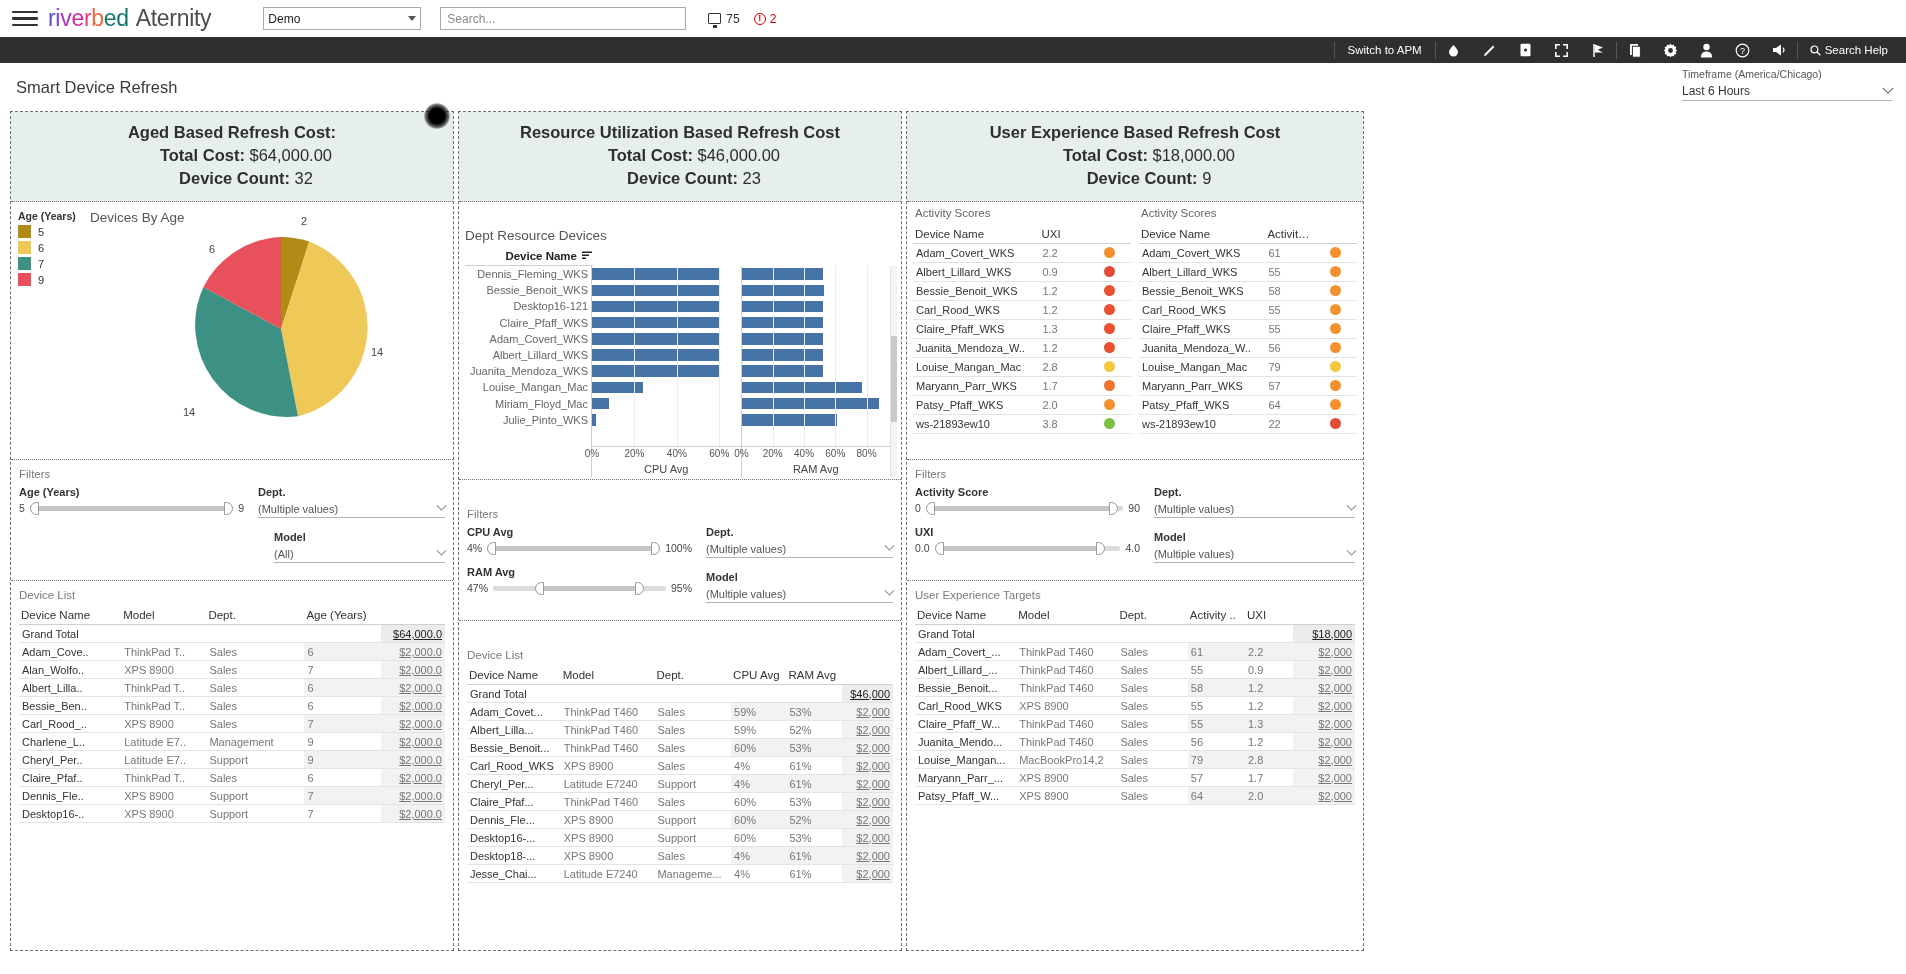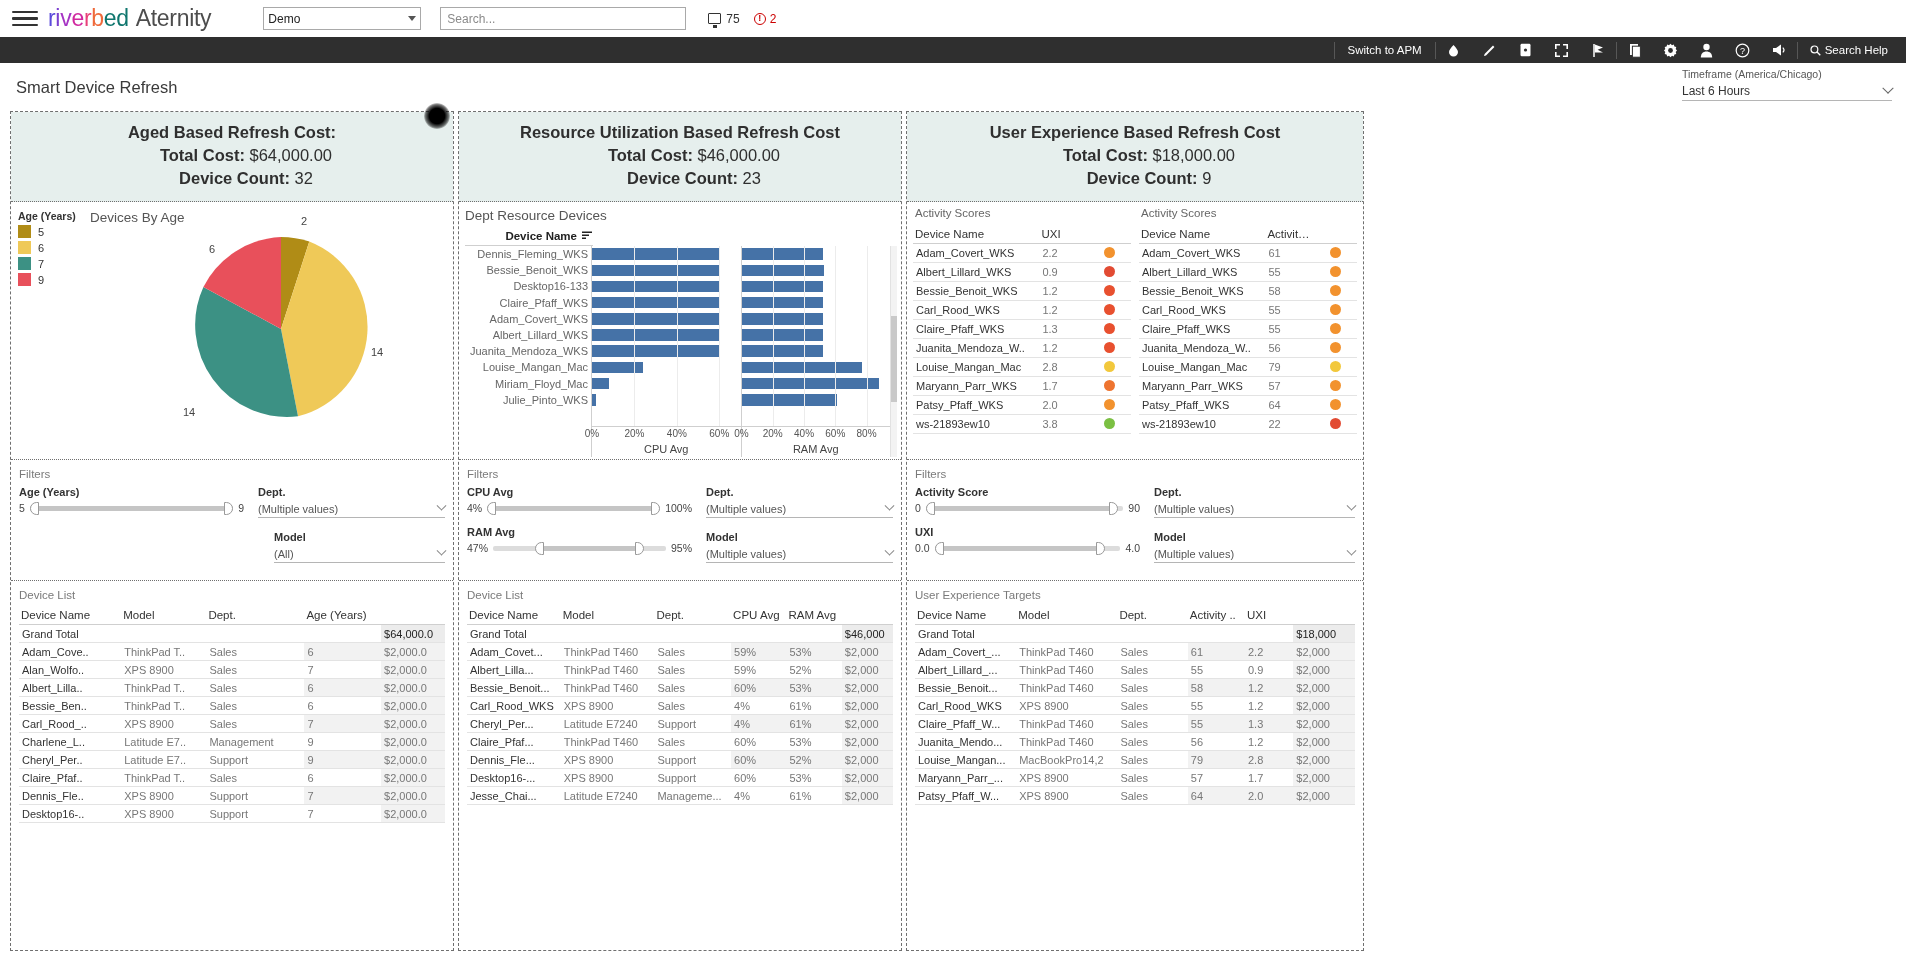--- a/index.html
+++ b/index.html
@@ -62,21 +62,21 @@
   .tf-label{ font-size:10.5px; color:#555; margin-bottom:2px;}
   .tf-select{ border-bottom:1px solid #b5b5b5; height:19px; display:flex;
     align-items:center; justify-content:space-between; font-size:12px; color:#333; cursor:pointer;}
   .chev{ width:8px;height:8px;border-right:1.3px solid #666;border-bottom:1.3px solid #666;
     transform:rotate(45deg) translate(-2px,-2px);}
 
   
   .dash{ display:flex; padding:0 14px 0 10px; gap:4px; height:840px; position:relative;}
   .col{ flex:1 1 0; border:1px dashed #6f6f6f; display:flex; flex-direction:column; min-width:0;}
   .col:nth-child(1){ max-width:444px; }
-  .col:nth-child(2){ max-width:444px; }
+  .col:nth-child(2){ max-width:444px;gap:20px; }
   .col:nth-child(3){ max-width:458px; }
 
   .kpi{ background:#e6efed; text-align:center; padding:9px 6px 11px 6px; border-bottom:1px dotted #6f6f6f;}
   .kpi .l1{ font-size:16.5px; font-weight:bold; color:#2f2f2f; line-height:23px;}
   .kpi .l2{ font-size:16.5px; color:#2f2f2f; line-height:23px;}
   .kpi .l2 b{ font-weight:bold;margin-left:28px;}
   .viz{ height:258px; border-bottom:1px dotted #6f6f6f; position:relative; overflow:hidden; background:#fff;}
   .filters{ height:121px; border-bottom:1px dotted #6f6f6f; padding:6px 8px 0 8px; position:relative;}
   .listbox{ flex:1 1 auto; padding:6px 8px 0 8px; overflow:hidden; position:relative;}
 
@@ -119,21 +119,21 @@
   
   table.t{ width:100%; border-collapse:collapse; font-size:11px; table-layout:fixed;}
   table.t th{ text-align:left; font-weight:normal; color:#333; font-size:11.5px;
       padding:2px 3px 3px 2px; border-bottom:1px solid #cfcfcf; white-space:nowrap;
       overflow:hidden; text-overflow:ellipsis;}
   table.t td{ padding:2.5px 3px; border-bottom:1px solid #e3e3e3; color:#777;
       white-space:nowrap; overflow:hidden; text-overflow:ellipsis;}
   table.t td.name{ color:#333; }
   table.t td.num{ color:#777; }
   td.shade{ background:#f2f2f2; }
-  td.money{ background:#f2f2f2; color:#333; text-align:left;}
+  td.money{ background:#f2f2f2; color:#333; text-align:right;text-decoration:underline;}
   td.money.tot{ background:#ececec; color:#222; }
   .dot{ display:inline-block; width:11px;height:11px;border-radius:50%;}
   .dotcell{ text-align:center; }
 
   
   .dual{ display:flex; gap:0; }
   .dual > div{ flex:1 1 0; min-width:0;}
   .as-title{ font-size:11.5px; color:#666; margin:3px 0 7px 2px;}
 
   
@@ -479,21 +479,21 @@
                 <rect y="0.5" width="10" height="1.5" fill="#222"></rect>
                 <rect y="3.5" width="7" height="1.5" fill="#222"></rect>
                 <rect y="6.5" width="4" height="1.5" fill="#222"></rect>
               </svg>
           </span>
         </div>
         <div class="bc-body">
           <div class="bc-names">
               <div class="nm">Dennis_Fleming_WKS</div>
               <div class="nm">Bessie_Benoit_WKS</div>
-              <div class="nm">Desktop16-133</div>
+              <div class="nm">Desktop16-121</div>
               <div class="nm">Claire_Pfaff_WKS</div>
               <div class="nm">Adam_Covert_WKS</div>
               <div class="nm">Albert_Lillard_WKS</div>
               <div class="nm">Juanita_Mendoza_WKS</div>
               <div class="nm">Louise_Mangan_Mac</div>
               <div class="nm">Miriam_Floyd_Mac</div>
               <div class="nm">Julie_Pinto_WKS</div>
             </div>
           <div class="bc-panes">
             <div class="pane">
@@ -726,20 +726,28 @@
             </tr>
             <tr>
               <td class="name">Desktop16-...</td>
               <td>XPS 8900</td>
               <td>Support</td>
               <td>60%</td>
               <td>53%</td>
               <td class="money">$2,000</td>
             </tr>
             <tr>
+              <td class="name">Desktop18-...</td>
+              <td>XPS 8900</td>
+              <td>Sales</td>
+              <td class="shade">4%</td>
+              <td class="shade">61%</td>
+              <td class="money">$2,000</td>
+            </tr>
+            <tr>
               <td class="name">Jesse_Chai...</td>
               <td>Latitude E7240</td>
               <td>Manageme...</td>
               <td>4%</td>
               <td>61%</td>
               <td class="money">$2,000</td>
             </tr>
           </tbody>
       </table>
     </div>

